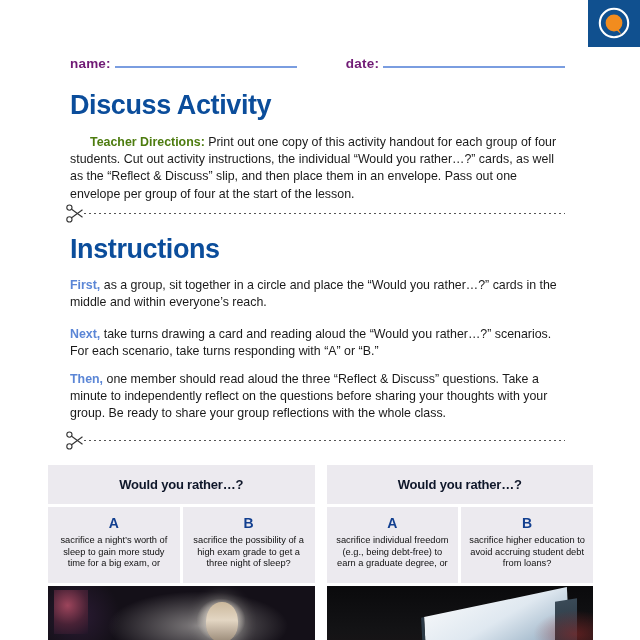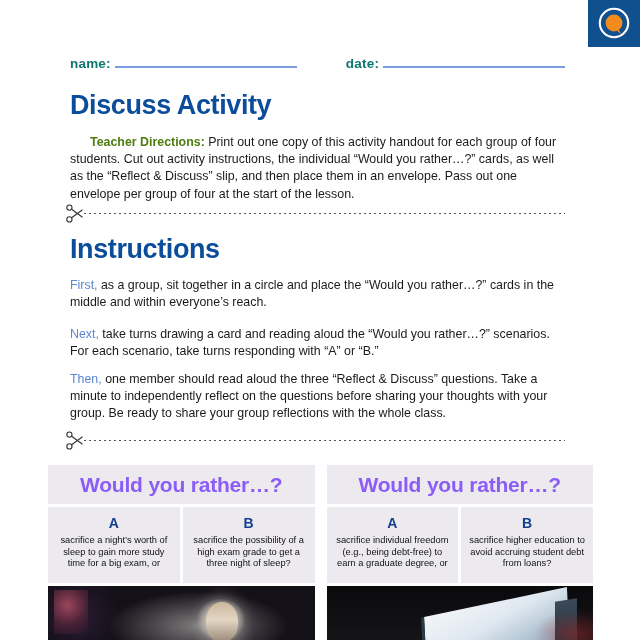--- a/index.html
+++ b/index.html
@@ -28,21 +28,21 @@
 
   
   .namedate {
     position: absolute;
     top: 56px; left: 70px;
     width: 495px;
     display: flex;
     align-items: baseline;
     font-size: 13.5px;
     font-weight: bold;
-    color: #0f766e;
+    color: #701a75;
     letter-spacing: .2px;
   }
   .nd-label { white-space: nowrap; }
   .nd-rule {
     display: inline-block;
     border-bottom: 2px solid #7a9de0;
     height: 12px;
     margin-left: 4px;
   }
   .nd-rule.name { width: 185px; }
@@ -66,21 +66,21 @@
   .para {
     position: absolute;
     left: 70px;
     width: 495px;
     font-size: 12.4px;
     line-height: 17.2px;
     color: #1a1a1a;
     margin: 0;
   }
   .lead-blue { color: #4d7c0f; font-weight: bold; margin-left: 20px; }
-  .lead-blue-strong { color: #5b86d6; font-weight: normal; }
+  .lead-blue-strong { color: #5b86d6; font-weight: bold; }
 
   #teacher-directions { top: 134px; }
   #step-first { top: 277px; }
   #step-next  { top: 326px; }
   #step-then  { top: 371px; }
 
   
   .cutline {
     position: absolute;
     left: 66px;
@@ -114,23 +114,23 @@
     background: #ffffff;
   }
   .card-header {
     background: #eceaef;
     height: 39px;
     display: flex;
     align-items: center;
     justify-content: center;
   }
   .card-header-text {
-    font-size: 21px;
+    font-size: 13px;
     font-weight: bold;
-    color: #8b5cf6;
+    color: #0f172a;
     letter-spacing: -0.2px;
     text-align: center;
   }
   .card-options {
     display: flex;
     gap: 3px;
     margin-top: 3px;
   }
   .option {
     flex: 1 1 0;

